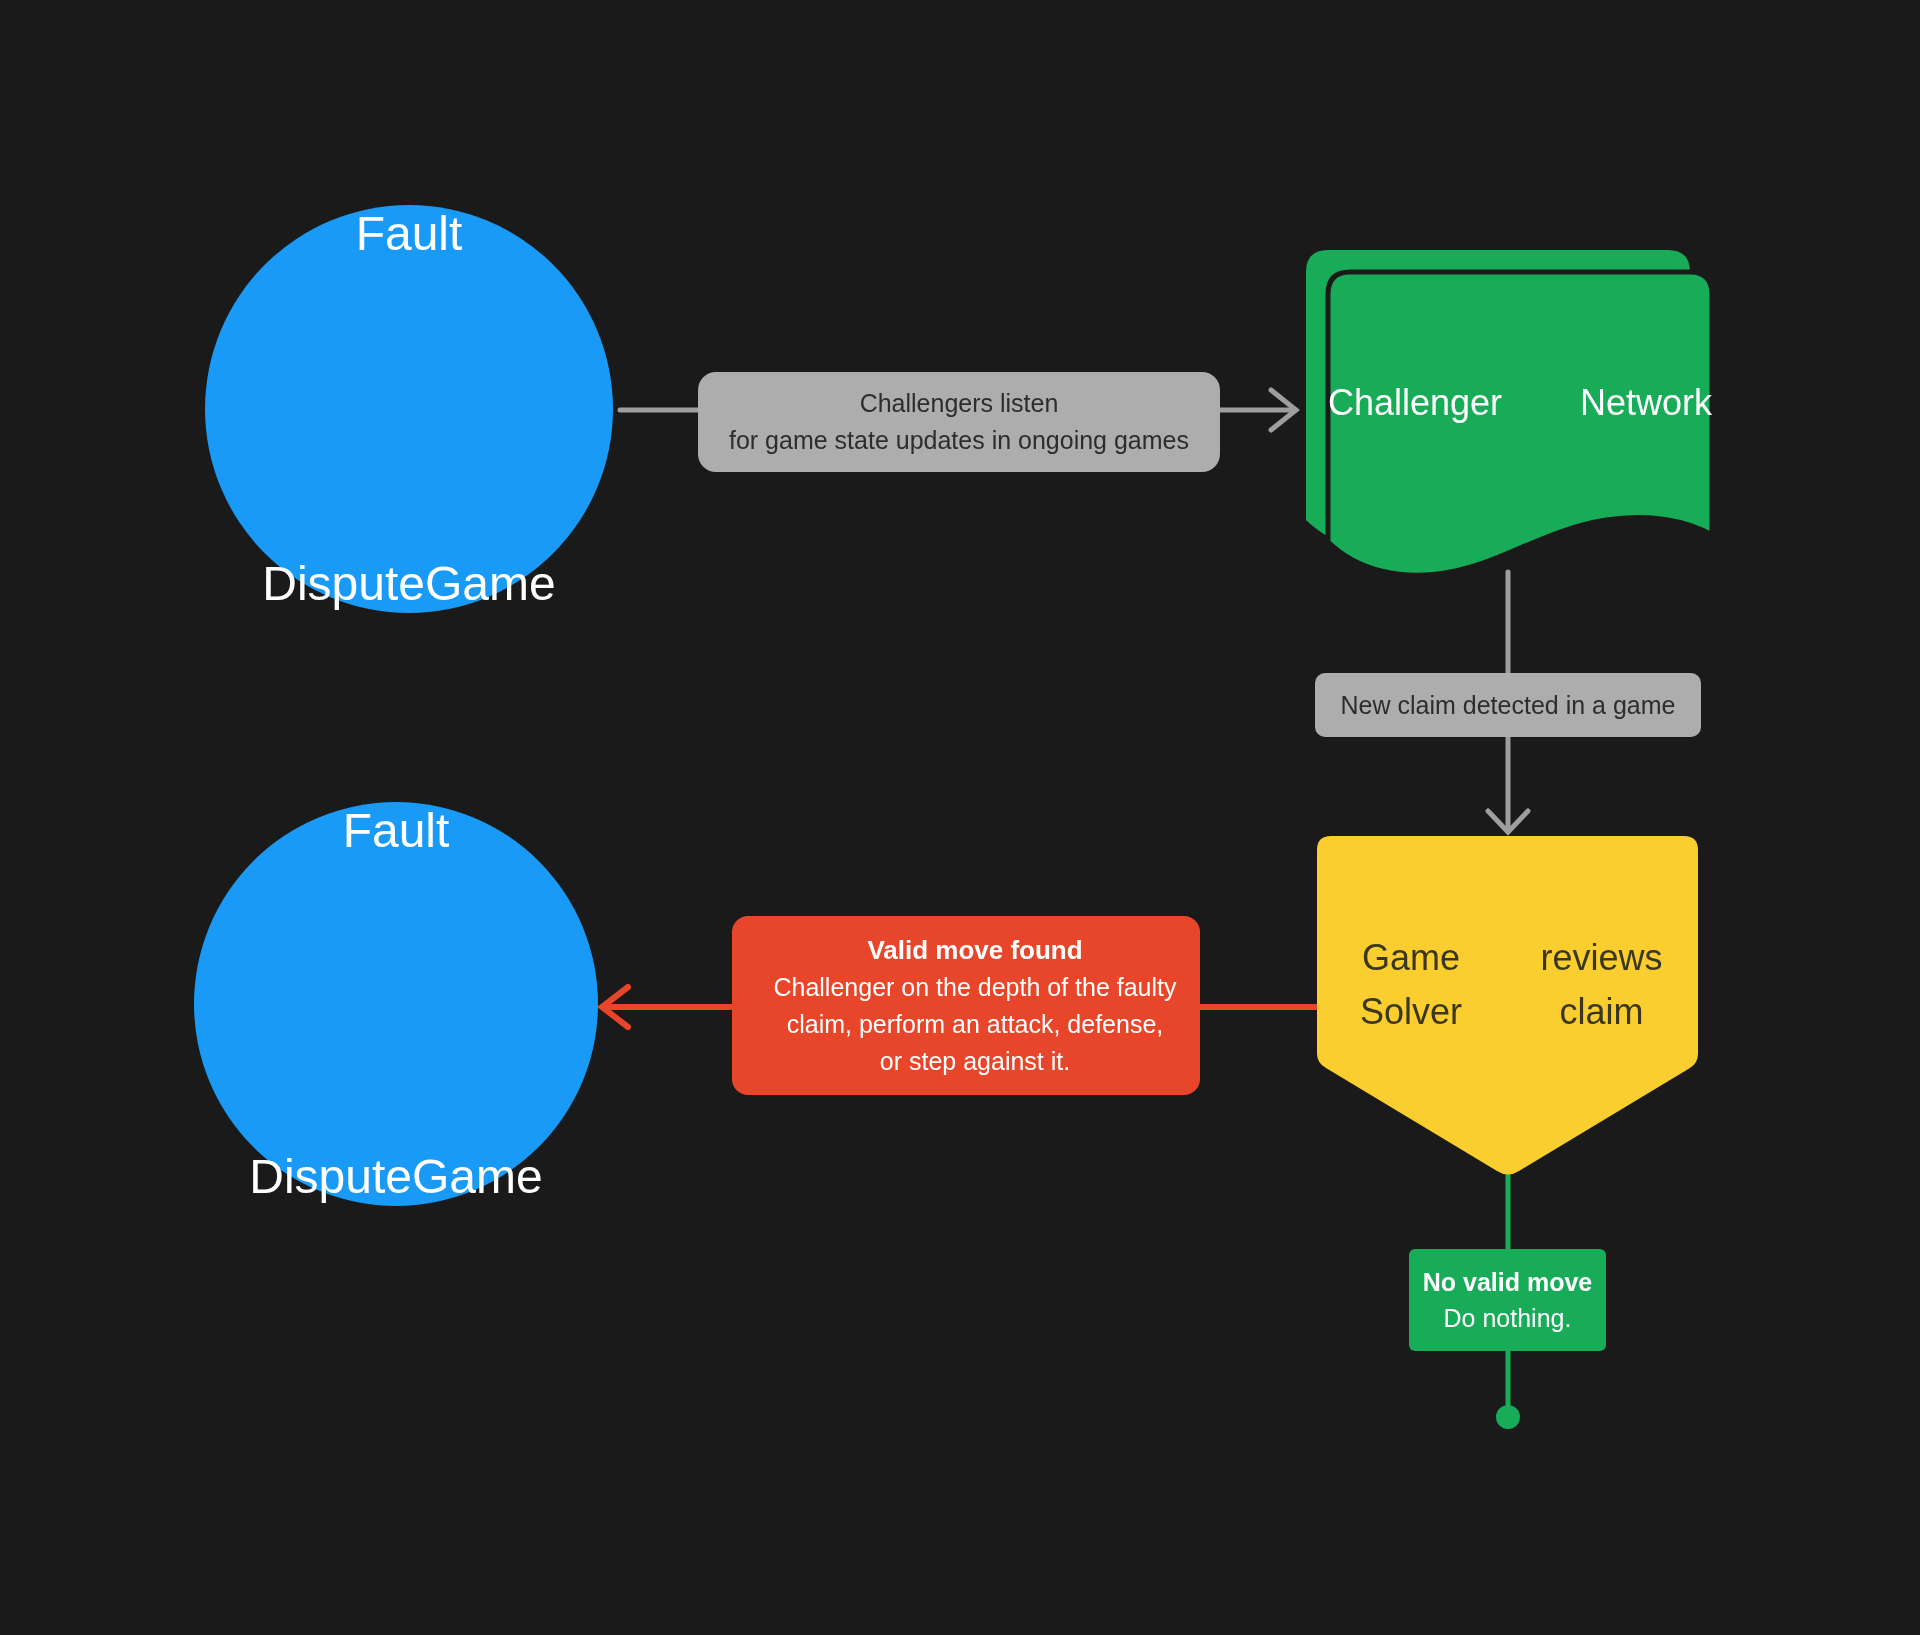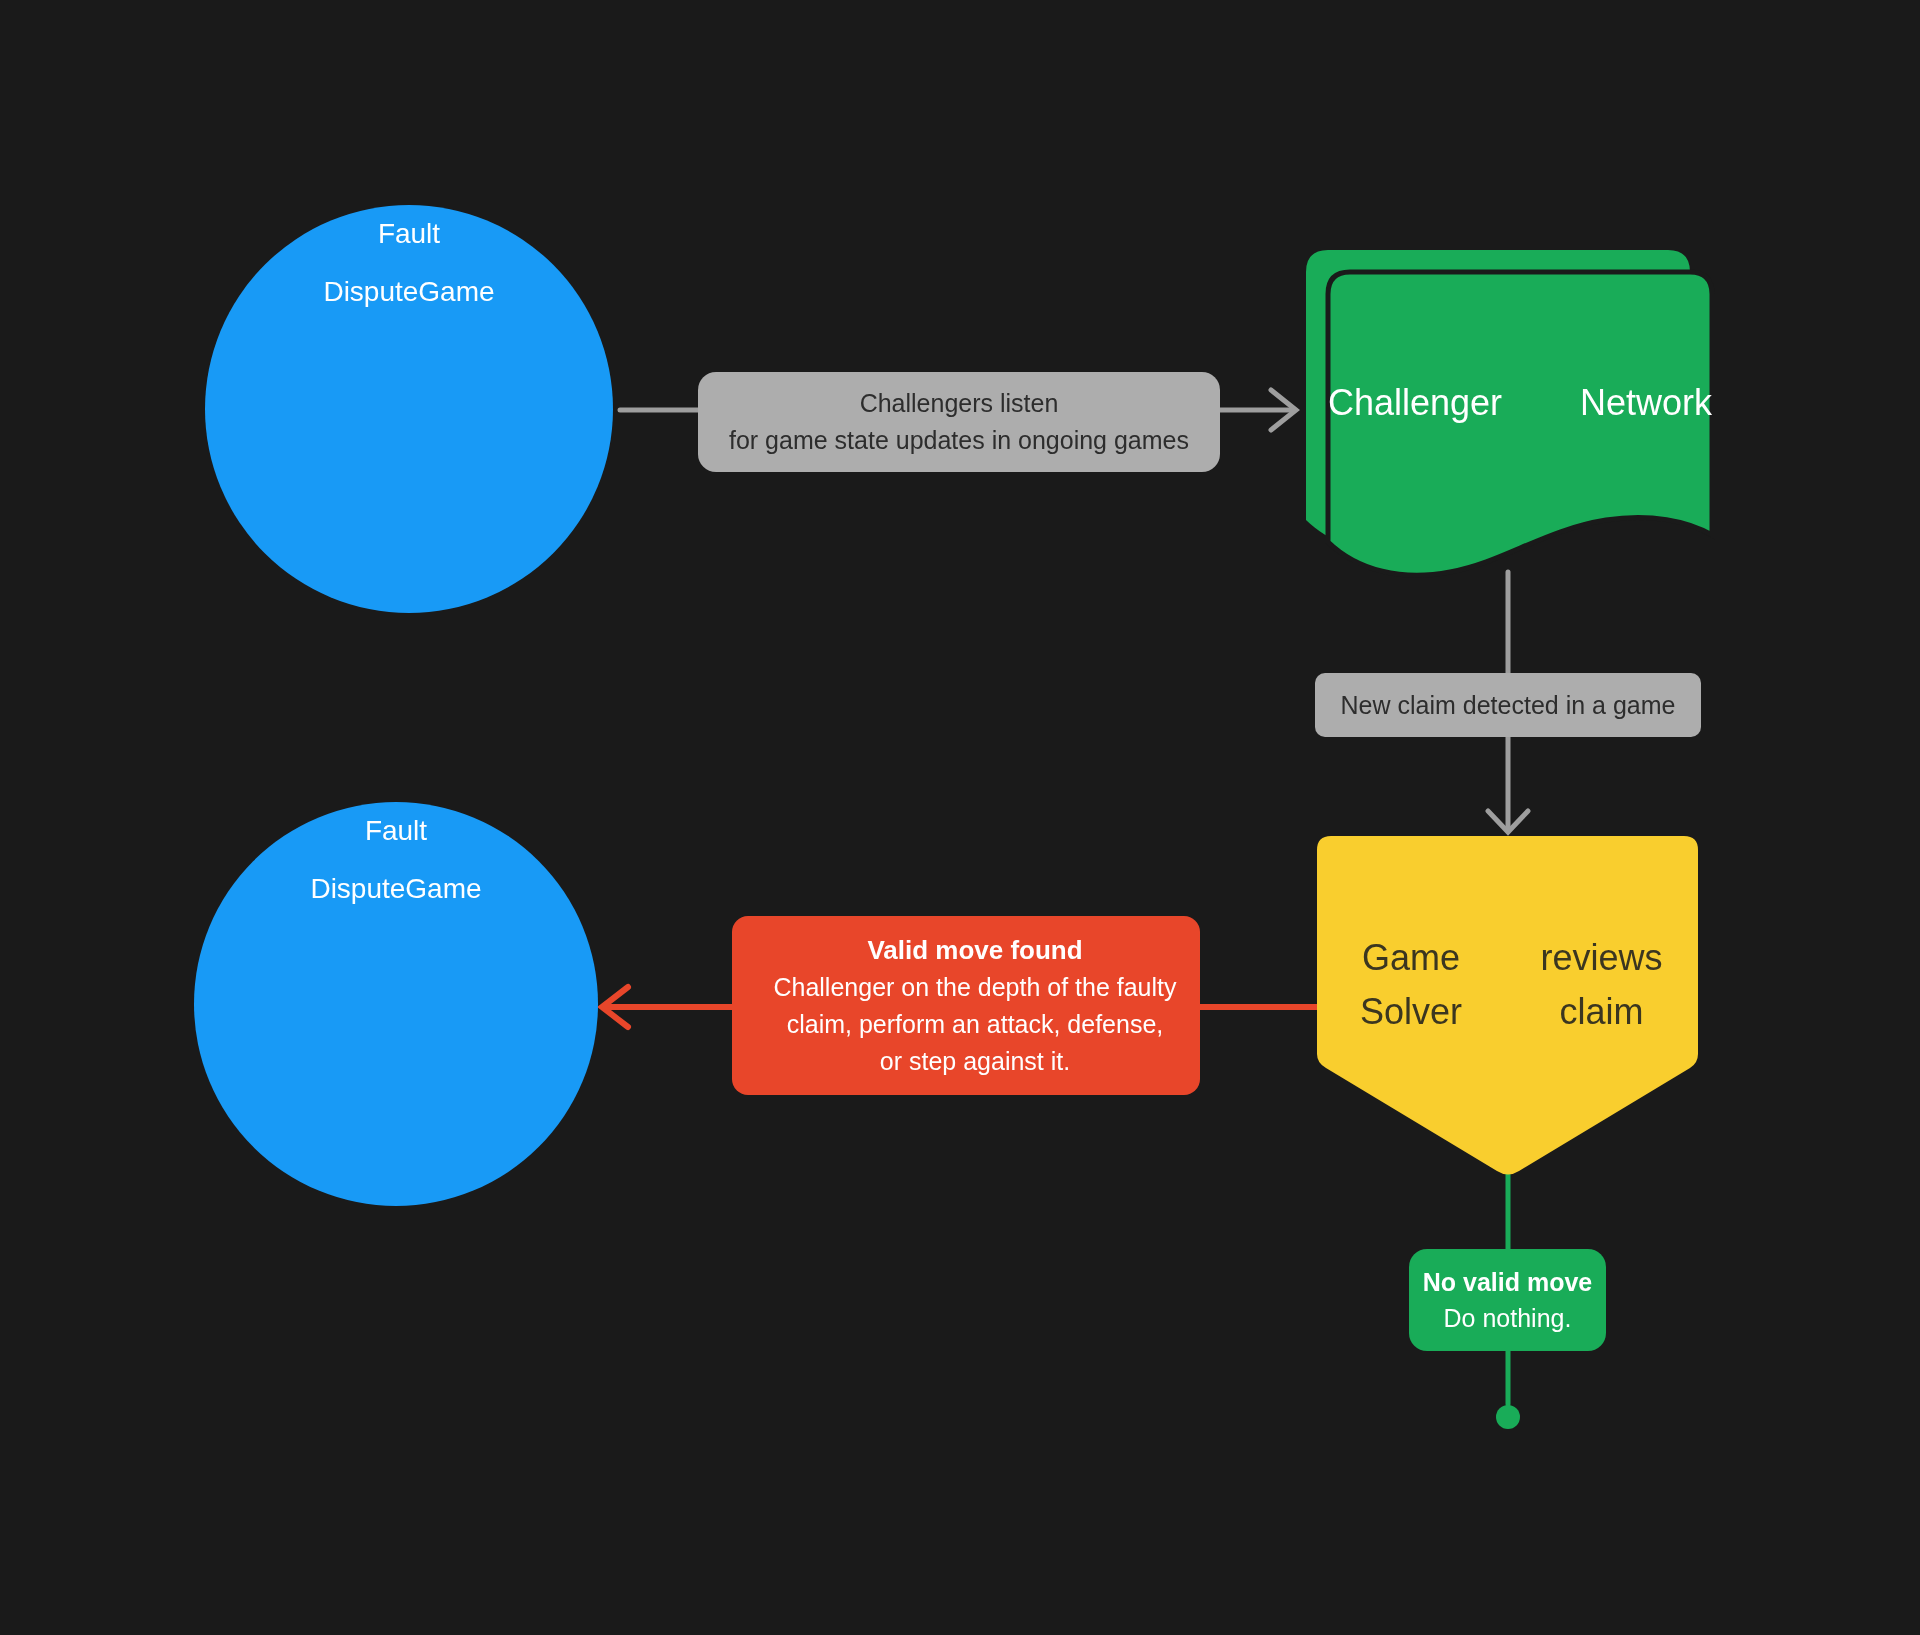--- a/index.html
+++ b/index.html
@@ -2,38 +2,38 @@
 <html style="--bg: #1A1A1A; --blue: #189AF6; --green: #19AC58; --yellow: #F9CE2E; --red: #E8462A; --gray-label: #ADADAD; --gray-arrow: #9E9E9E; --dark-text: #2D2D2D; --yellow-text: #3B3620; --white-text: #FFFFFF;"><head>
 <meta charset="utf-8">
 <style>
   html,body{margin:0;padding:0;background:#1A1A1A;}
   .stage{position:relative;width:1920px;height:1635px;background:var(--bg,#1A1A1A);
          overflow:hidden;font-family:"Liberation Sans",sans-serif;}
   .stage svg{position:absolute;left:0;top:0;z-index:1;}
   .abs{position:absolute;z-index:2;box-sizing:border-box;}
 
   .node-circle{border-radius:50%;background:var(--blue);color:var(--white-text);
-    display:flex;flex-direction:column;align-items:center;justify-content:flex-start;
-    text-align:center;font-size:28px;line-height:58px;}
+    display:flex;flex-direction:column;align-items:center;justify-content:space-between;
+    text-align:center;font-size:48px;line-height:58px;}
 
   .gray-label{background:var(--gray-label);color:var(--dark-text);border-radius:16px;
     display:flex;flex-direction:column;align-items:center;justify-content:center;
     text-align:center;font-size:25px;line-height:37px;padding:0 8px;}
 
   .overlay-text{display:flex;align-items:center;justify-content:space-between;
     text-align:center;font-size:36px;}
   .doc-text{color:var(--white-text);line-height:58px;}
   .pent-text{color:var(--yellow-text);line-height:54px;}
 
   .red-box{background:var(--red);color:var(--white-text);border-radius:16px;
     display:flex;flex-direction:column;align-items:center;justify-content:center;
     text-align:center;font-size:25px;line-height:37px;padding:0 6px;}
   .red-box .ttl{font-weight:700;font-size:26px;}
 
-  .green-box{background:var(--green);color:var(--white-text);border-radius:18px;
+  .green-box{background:var(--green);color:var(--white-text);border-radius:6px;
     display:flex;flex-direction:column;align-items:center;justify-content:center;
     text-align:center;font-size:25px;line-height:36px;}
   .green-box .ttl{font-weight:700;}
 
   .st-gray{stroke:var(--gray-arrow);stroke-width:5;stroke-linecap:round;fill:none;}
   .st-red{stroke:var(--red);stroke-width:6;stroke-linecap:round;fill:none;}
   .st-green{stroke:var(--green);stroke-width:5;stroke-linecap:round;fill:none;}
   .f-green{fill:var(--green);}
   .f-yellow{fill:var(--yellow);}
 </style>

